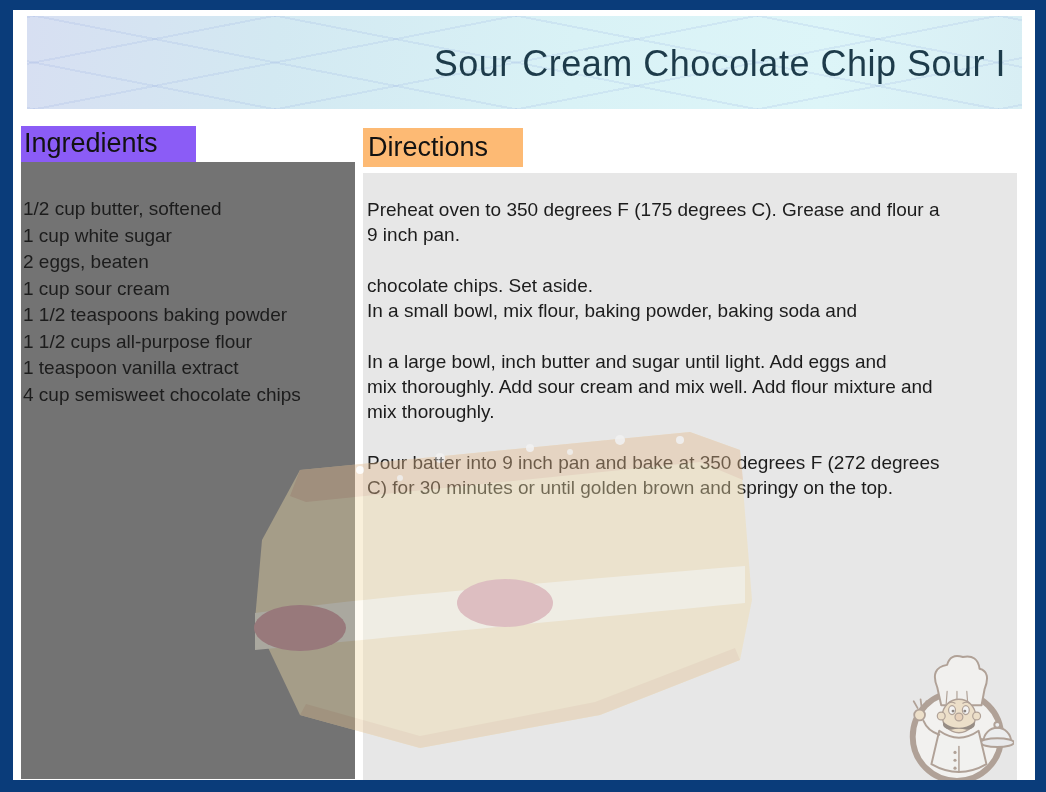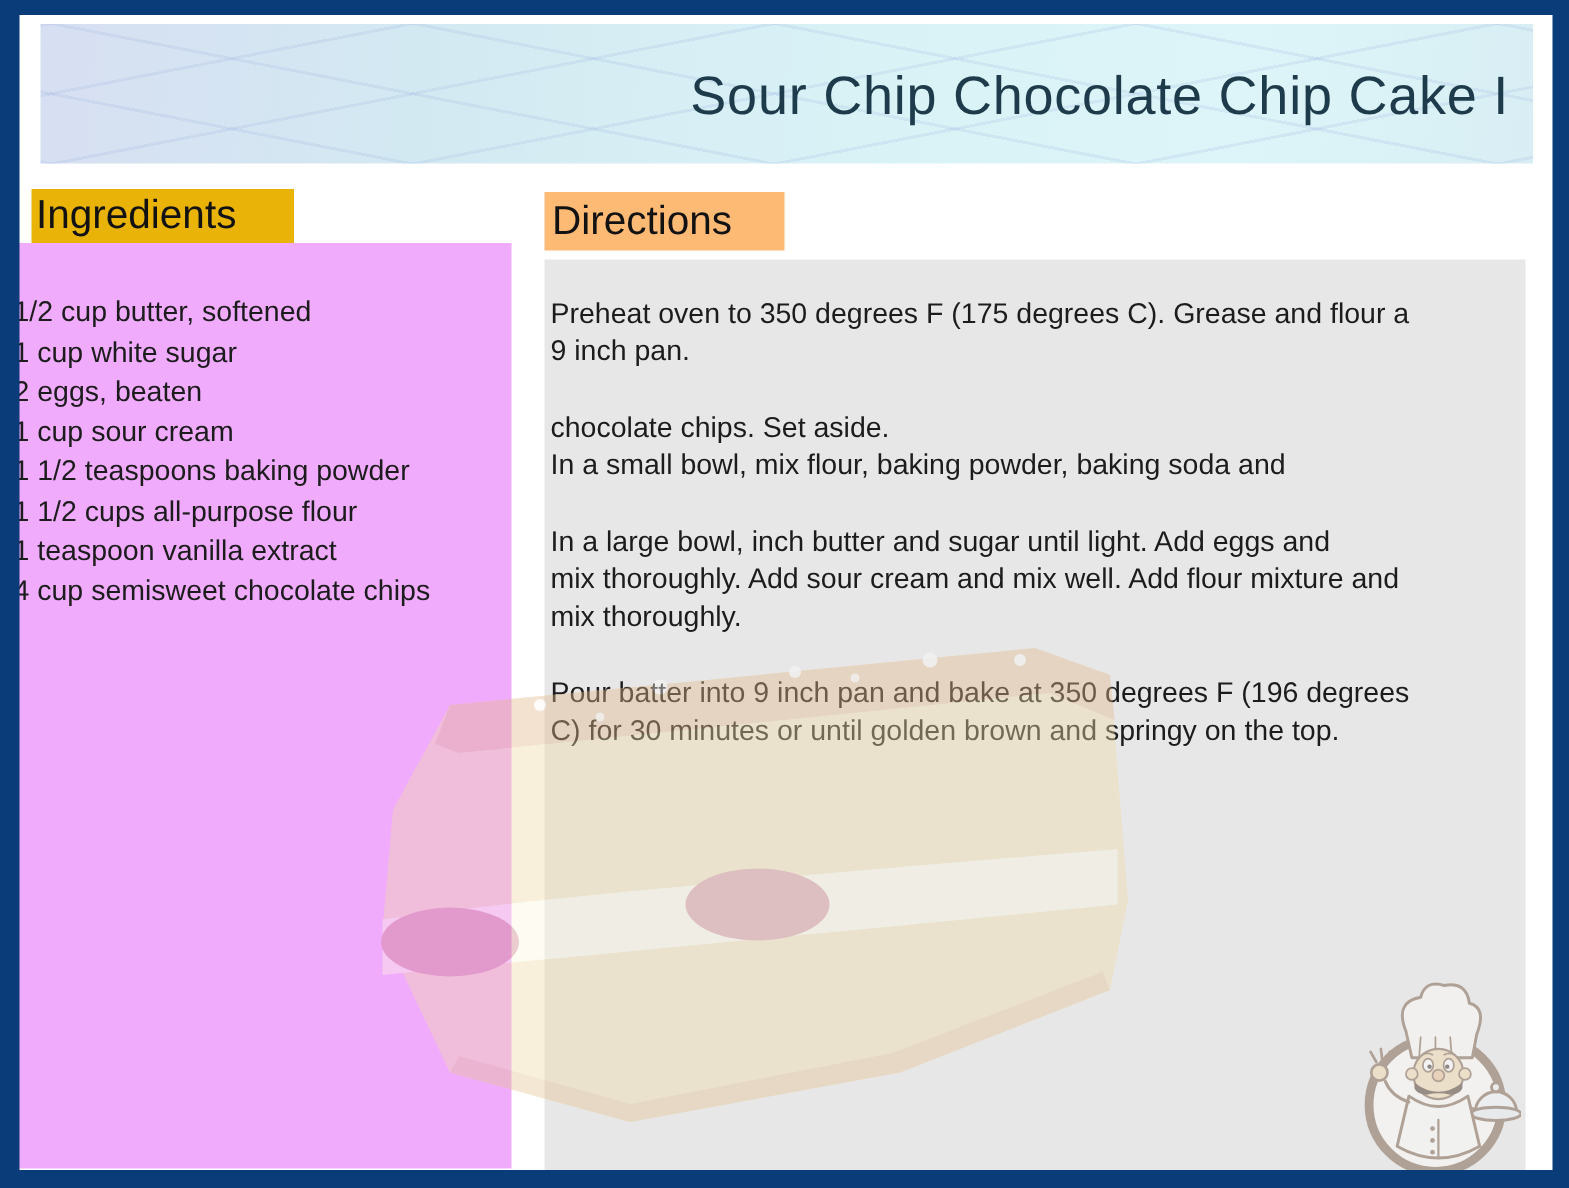--- a/index.html
+++ b/index.html
@@ -21,25 +21,25 @@
       repeating-linear-gradient(11deg, rgba(140,164,220,0.16) 0 2px, rgba(255,255,255,0) 2px 46px),
       linear-gradient(95deg, #d7dff2 0%, #d3e9f2 25%, #d9f2f6 55%, #ddf5f8 80%, #d8eef4 100%);
   }
   .banner .title {
     position:absolute; right:16px; top:0; height:93px; line-height:95px;
     font-size:36px; color:#1d3b4a; letter-spacing:0.5px; white-space:nowrap;
   }
   .panel-head {
     position:absolute; z-index:2; color:#121212; font-size:27px;
   }
-  .ing-head { left:21px; top:126px; width:175px; height:36px; background:#eab308; padding:2px 0 0 3px; }
+  .ing-head { left:21px; top:126px; width:175px; height:36px; background:#8b5cf6; padding:2px 0 0 3px; }
   .dir-head { left:363px; top:128px; width:160px; height:39px; background:#fdba74; padding:4px 0 0 5px; }
   .ing-body {
-    position:absolute; left:7px; top:162px; width:334px; height:617px; z-index:2;
-    background:#f0abfc; padding:34px 0 0 2px;
+    position:absolute; left:21px; top:162px; width:334px; height:617px; z-index:2;
+    background:#737373; padding:34px 0 0 2px;
   }
   .ing-item {
     font-size:19px; line-height:26.5px; color:#1c1c1c; white-space:nowrap;
   }
   .dir-body {
     position:absolute; left:363px; top:173px; width:654px; height:607px; z-index:2;
     background:#e7e7e7; padding:24px 0 0 4px;
   }
   .para { margin-bottom:26px; }
   .dir-line {
@@ -53,21 +53,21 @@
     position:absolute; left:896px; top:650px; width:118px; height:134px;
     z-index:6; opacity:0.5; pointer-events:none;
   }
 </style>
 </head>
 <body>
 
 <div class="page">
 
   <div class="banner">
-    <div class="title">Sour Chip Chocolate Chip Cake I</div>
+    <div class="title">Sour Cream Chocolate Chip Sour I</div>
   </div>
 
   <div class="panel-head ing-head">
     <span>Ingredients</span>
   </div>
 
   <div class="ing-body">
     <div class="ing-item">1/2 cup butter, softened</div>
     <div class="ing-item">1 cup white sugar</div>
     <div class="ing-item">2 eggs, beaten</div>
@@ -90,21 +90,21 @@
     <div class="para">
       <div class="dir-line">chocolate chips. Set aside.</div>
       <div class="dir-line">In a small bowl, mix flour, baking powder, baking soda and</div>
     </div>
     <div class="para">
       <div class="dir-line">In a large bowl, inch butter and sugar until light. Add eggs and</div>
       <div class="dir-line">mix thoroughly. Add sour cream and mix well. Add flour mixture and</div>
       <div class="dir-line">mix thoroughly.</div>
     </div>
     <div class="para">
-      <div class="dir-line">Pour batter into 9 inch pan and bake at 350 degrees F (196 degrees</div>
+      <div class="dir-line">Pour batter into 9 inch pan and bake at 350 degrees F (272 degrees</div>
       <div class="dir-line">C) for 30 minutes or until golden brown and springy on the top.</div>
     </div>
   </div>
 
   <svg class="cake" viewBox="0 0 520 332">
     <g>
 
       <path d="M60,52 L450,14 L500,32 L512,182 L500,242 L360,297 L180,330 L60,297 L15,202 L22,122 Z" fill="#f1dca8"></path>
 
       <path d="M60,52 L450,14 L500,32 L503,62 L460,44 L66,84 L50,78 Z" fill="#e3b98c"></path>

